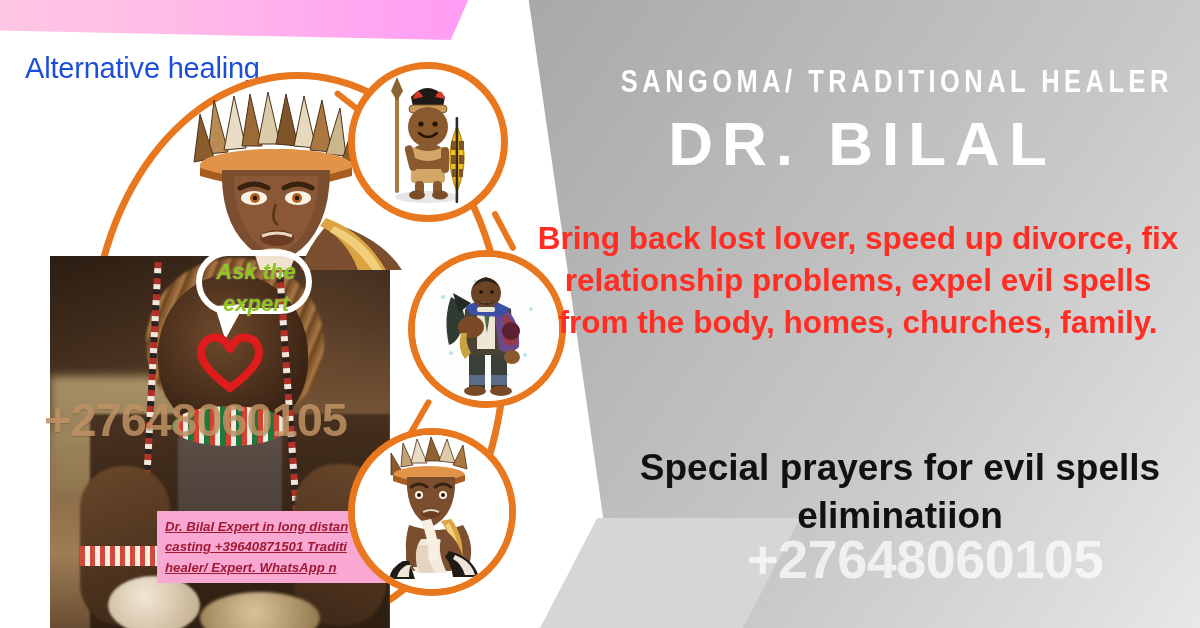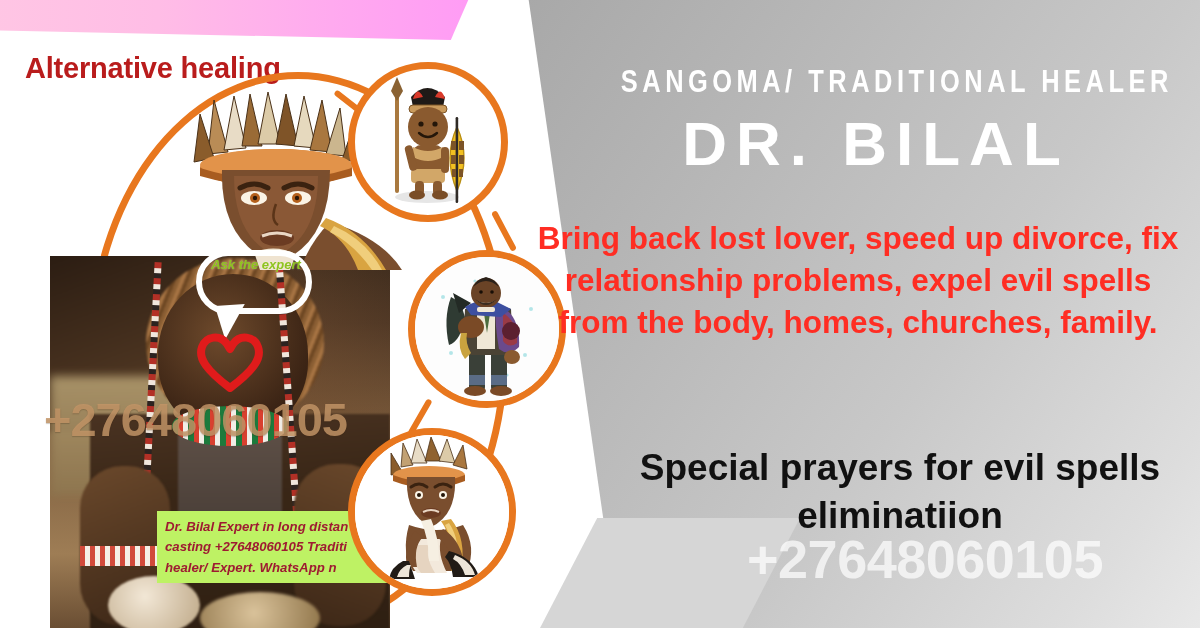--- a/index.html
+++ b/index.html
@@ -27,21 +27,21 @@
   }
   .gray-foot {
     position:absolute; left:540px; bottom:0; width:260px; height:110px;
     background:#D6D6D6;
     clip-path:polygon(22% 0, 100% 0, 78% 100%, 0 100%);
   }
 
   
   .headline {
     position:absolute; left:25px; top:52px;
-    font-size:29px; font-weight:bold; color:#b91c1c; letter-spacing:-0.2px;
+    font-size:29px; font-weight:normal; color:#1d4ed8; letter-spacing:-0.2px;
     white-space:nowrap;
   }
 
   .big-arc {
     position:absolute; left:88px; top:72px; width:420px; height:560px;
     border:7px solid #E8771E; border-radius:50%;
     background:transparent;
     clip-path:polygon(0 0, 100% 0, 100% 100%, 0 100%);
   }
 
@@ -108,35 +108,35 @@
     border-left:8px solid transparent; border-right:22px solid transparent;
     border-top:34px solid #FFFFFF; transform:rotate(-4deg);
   }
   .bubble-tail-in {
     position:absolute; left:221px; top:302px; width:0; height:0;
     border-left:5px solid transparent; border-right:14px solid transparent;
     border-top:24px solid transparent; transform:rotate(-4deg);
   }
   .bubble-text {
     position:absolute; left:204px; top:256px; width:104px;
-    font-size:13px; font-style:italic; font-weight:bold; line-height:1.45;
+    font-size:22px; font-style:italic; font-weight:bold; line-height:1.45;
     color:#8FC31F; text-align:center;
     text-shadow:0 0 2px rgba(255,255,255,.5);
   }
   .heart {
     position:absolute; left:194px; top:330px; width:72px; height:62px;
   }
 
   
   .caption {
     position:absolute; left:157px; top:511px; width:250px; height:72px;
-    background:#bef264;
+    background:#f9a8d4;
     padding:6px 8px 0 8px;
     font-size:13.2px; font-style:italic; font-weight:bold; line-height:1.55;
-    color:#9E1B32; overflow:hidden; white-space:nowrap;
+    color:#9E1B32; overflow:hidden; white-space:nowrap;text-decoration:underline;
   }
 
   
   .warrior { position:absolute; left:150px; top:92px; width:260px; height:178px; }
 
   
   .circ {
     position:absolute; border:7px solid #E8771E; border-radius:50%;
     background:#FFFFFF; overflow:hidden;
   }
@@ -146,21 +146,21 @@
   .connector { position:absolute; background:#E8771E; height:6px; border-radius:3px; }
 
   
   .kicker {
     position:absolute; left:565px; top:64px; width:620px;
     font-size:31px; font-weight:bold; color:#FFFFFF;
     letter-spacing:5.5px; text-align:center; white-space:nowrap;
     transform:scaleX(.82); transform-origin:center;
   }
   .name {
-    position:absolute; left:566px; top:108px; width:620px;
+    position:absolute; left:552px; top:108px; width:620px;
     font-size:62px; font-weight:bold; color:#FFFFFF;
     letter-spacing:9px; text-align:center; white-space:nowrap;
   }
   .red-copy {
     position:absolute; left:533px; top:218px; width:650px;
     font-size:31.5px; font-weight:bold; line-height:1.33;
     color:#FF2D23; text-align:center;
   }
   .black-copy {
     position:absolute; left:620px; top:444px; width:560px;
@@ -255,21 +255,21 @@
   <div class="bubble-tail"></div>
   <div class="bubble-tail-in"></div>
   <div class="bubble-text">Ask the expert</div>
 
   <svg class="heart" viewBox="0 0 72 62">
     <path d="M36 58 C12 40 4 28 8 17 C12 6 26 4 33 14 L36 19 L39 14 C46 4 60 6 64 17 C68 28 60 40 36 58 Z" fill="none" stroke="#E01B1B" stroke-width="8" stroke-linejoin="round"></path>
   </svg>
 
   <div class="caption">
     <div>Dr. Bilal Expert in long distan</div>
-    <div>casting +27648060105 Traditi</div>
+    <div>casting +39640871501 Traditi</div>
     <div>healer/ Expert. WhatsApp n</div>
   </div>
 
   <div class="connector" style="left:332px; top:98px; width:30px; transform:rotate(38deg);"></div>
   <div class="connector" style="left:482px; top:228px; width:44px; transform:rotate(62deg);"></div>
   <div class="connector" style="left:400px; top:414px; width:40px; transform:rotate(120deg);"></div>
 
   <div class="circ circ1">
     <svg viewBox="0 0 146 146" width="146" height="146">
       <ellipse cx="72" cy="128" rx="32" ry="6" fill="#E6E6E6"></ellipse>

